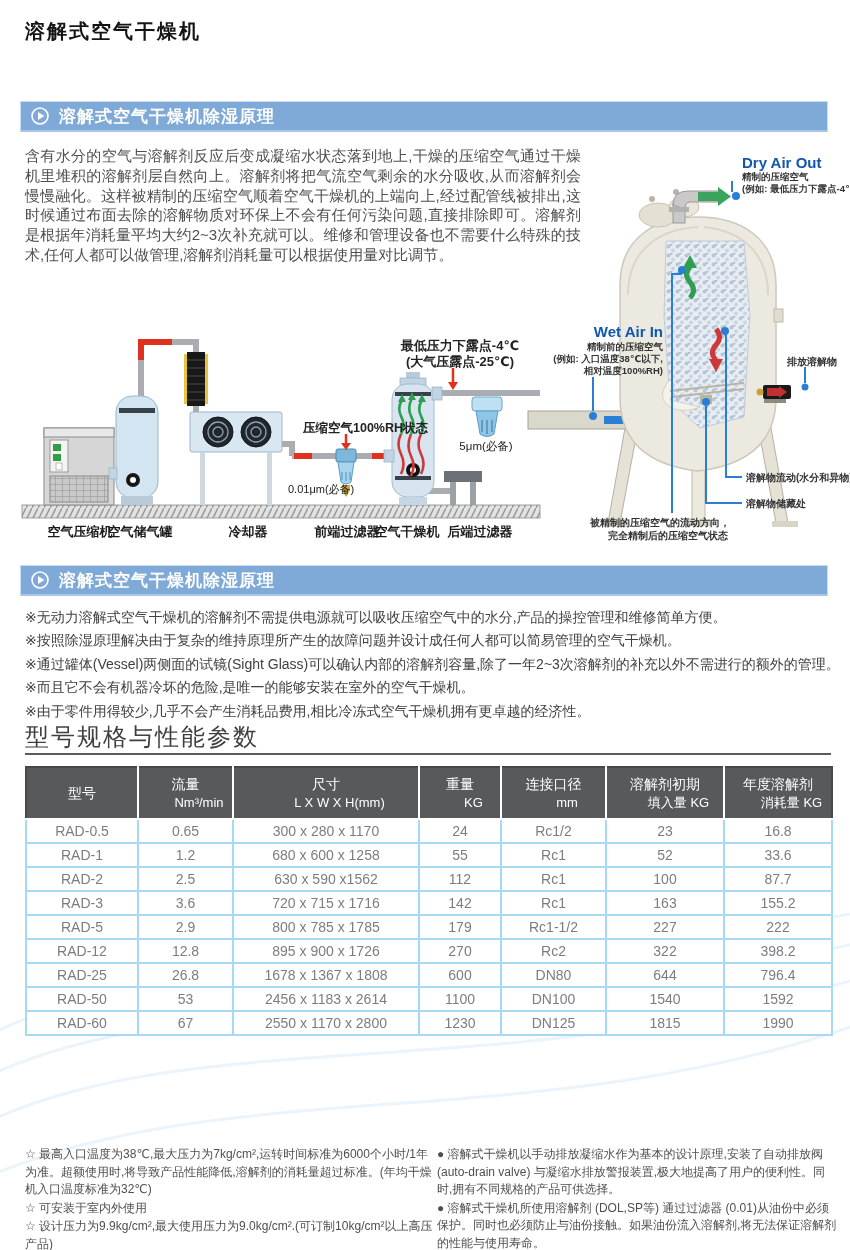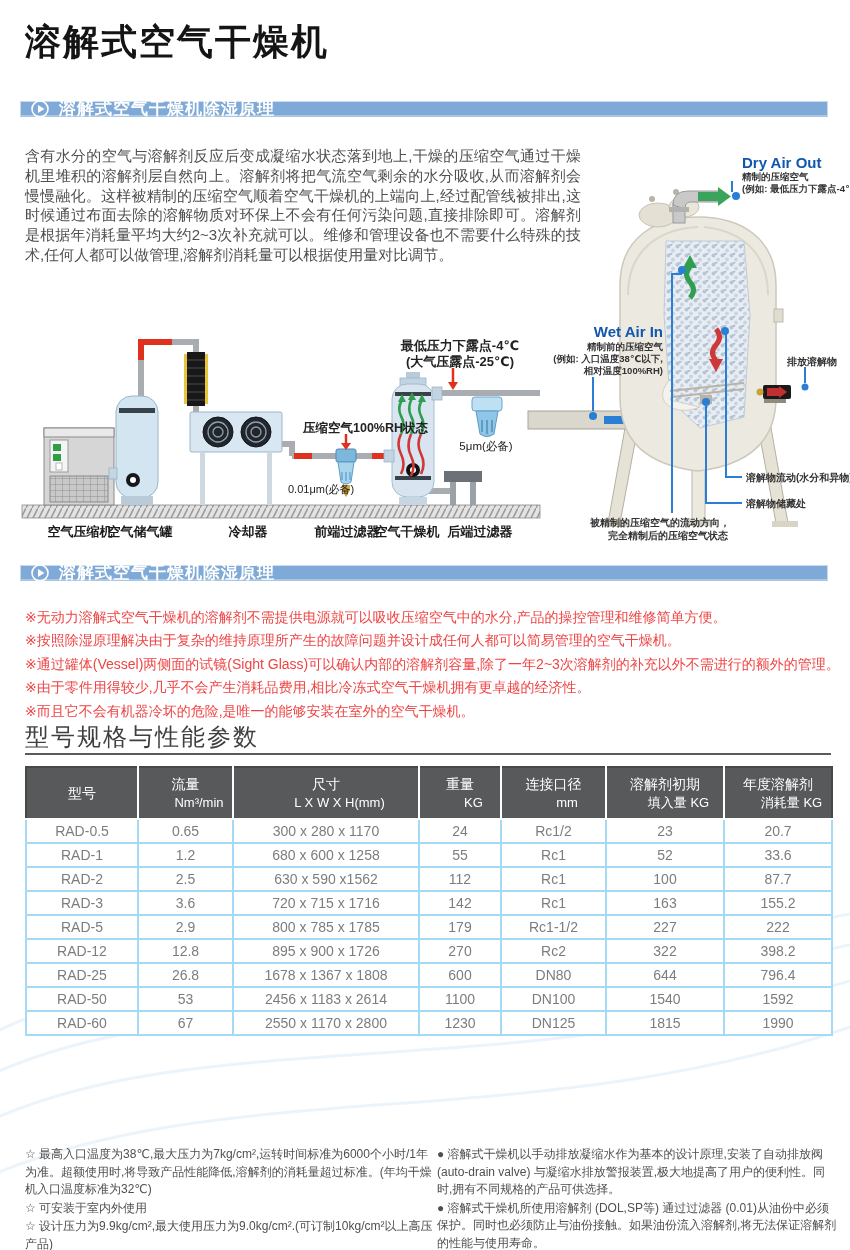--- a/index.html
+++ b/index.html
@@ -1,30 +1,30 @@
 <!DOCTYPE html>
 <html><head>
 <meta charset="utf-8">
 <style>
   html,body{margin:0;padding:0;}
   body{width:850px;height:1250px;position:relative;background:#ffffff;
        font-family:"Liberation Sans","DejaVu Sans",sans-serif;overflow:hidden;}
   .abs{position:absolute;}
   
-  .page-title{left:25px;top:18px;font-size:36px;font-weight:bold;color:#141414;letter-spacing:2px;}
-  
-  .banner{left:20px;width:808px;height:16px;background:#7FA9D6;border:1px solid #c9dbee;
+  .page-title{left:25px;top:18px;font-size:20px;font-weight:bold;color:#141414;letter-spacing:2px;}
+  
+  .banner{left:20px;width:808px;height:31px;background:#7FA9D6;border:1px solid #c9dbee;
           border-bottom:2px solid #a9c6e4;display:flex;align-items:center;gap:9px;
           padding-left:9px;box-sizing:border-box;color:#fff;font-size:17px;font-weight:bold;letter-spacing:1px;}
   .banner svg{flex:0 0 auto;}
   
   .intro{left:25px;top:146px;width:556px;font-size:15px;line-height:19.8px;color:#4f4f4f;text-align:justify;}
   
   .bullets{left:25px;top:606px;width:808px;}
-  .bullets p{margin:0;font-size:14px;line-height:23.4px;color:#ef4444;white-space:nowrap;}
+  .bullets p{margin:0;font-size:14px;line-height:23.4px;color:#404040;white-space:nowrap;}
   
   .spec-title{left:25px;top:721px;font-size:24px;color:#3f3f3f;letter-spacing:2px;}
   .spec-rule{left:25px;top:753px;width:806px;height:2px;background:#5a5a5a;}
   table.spec{left:25px;top:766px;width:806px;border-collapse:collapse;table-layout:fixed;}
   table.spec th{background:#58595b;color:#fff;font-weight:normal;padding:7px 0;
                 border:2px solid #ffffff;border-top:2px solid #47484a;}
   table.spec th:first-child{border-left:2px solid #47484a;}
   table.spec th:last-child{border-right:2px solid #47484a;}
   table.spec th .h1{font-size:14px;line-height:19px;}
   table.spec th .h2{font-size:13px;line-height:17px;padding-left:27px;}
@@ -322,22 +322,22 @@
     <circle cx="10" cy="10" r="8" fill="none" stroke="#ffffff" stroke-width="1.6"></circle>
     <polygon points="8,6 8,14 14.5,10" fill="#ffffff"></polygon>
   </svg>
   <span>溶解式空气干燥机除湿原理</span>
 </div>
 
 <div class="abs bullets">
     <p>※无动力溶解式空气干燥机的溶解剂不需提供电源就可以吸收压缩空气中的水分,产品的操控管理和维修简单方便。</p>
     <p>※按照除湿原理解决由于复杂的维持原理所产生的故障问题并设计成任何人都可以简易管理的空气干燥机。</p>
     <p>※通过罐体(Vessel)两侧面的试镜(Sight Glass)可以确认内部的溶解剂容量,除了一年2~3次溶解剂的补充以外不需进行的额外的管理。</p>
+    <p>※而且它不会有机器冷坏的危险,是唯一的能够安装在室外的空气干燥机。</p>
     <p>※由于零件用得较少,几乎不会产生消耗品费用,相比冷冻式空气干燥机拥有更卓越的经济性。</p>
-    <p>※而且它不会有机器冷坏的危险,是唯一的能够安装在室外的空气干燥机。</p>
   </div>
 
 <div class="abs spec-title">型号规格与性能参数</div>
 <div class="abs spec-rule"></div>
 
 <table class="abs spec">
   <colgroup>
     <col style="width:112px">
       <col style="width:95px">
       <col style="width:186px">
@@ -378,21 +378,21 @@
       </tr>
     </thead>
   <tbody>
       <tr>
         <td>RAD-0.5</td>
         <td>0.65</td>
         <td>300 x 280 x 1170</td>
         <td>24</td>
         <td>Rc1/2</td>
         <td>23</td>
-        <td>20.7</td>
+        <td>16.8</td>
       </tr>
       <tr>
         <td>RAD-1</td>
         <td>1.2</td>
         <td>680 x 600 x 1258</td>
         <td>55</td>
         <td>Rc1</td>
         <td>52</td>
         <td>33.6</td>
       </tr>

